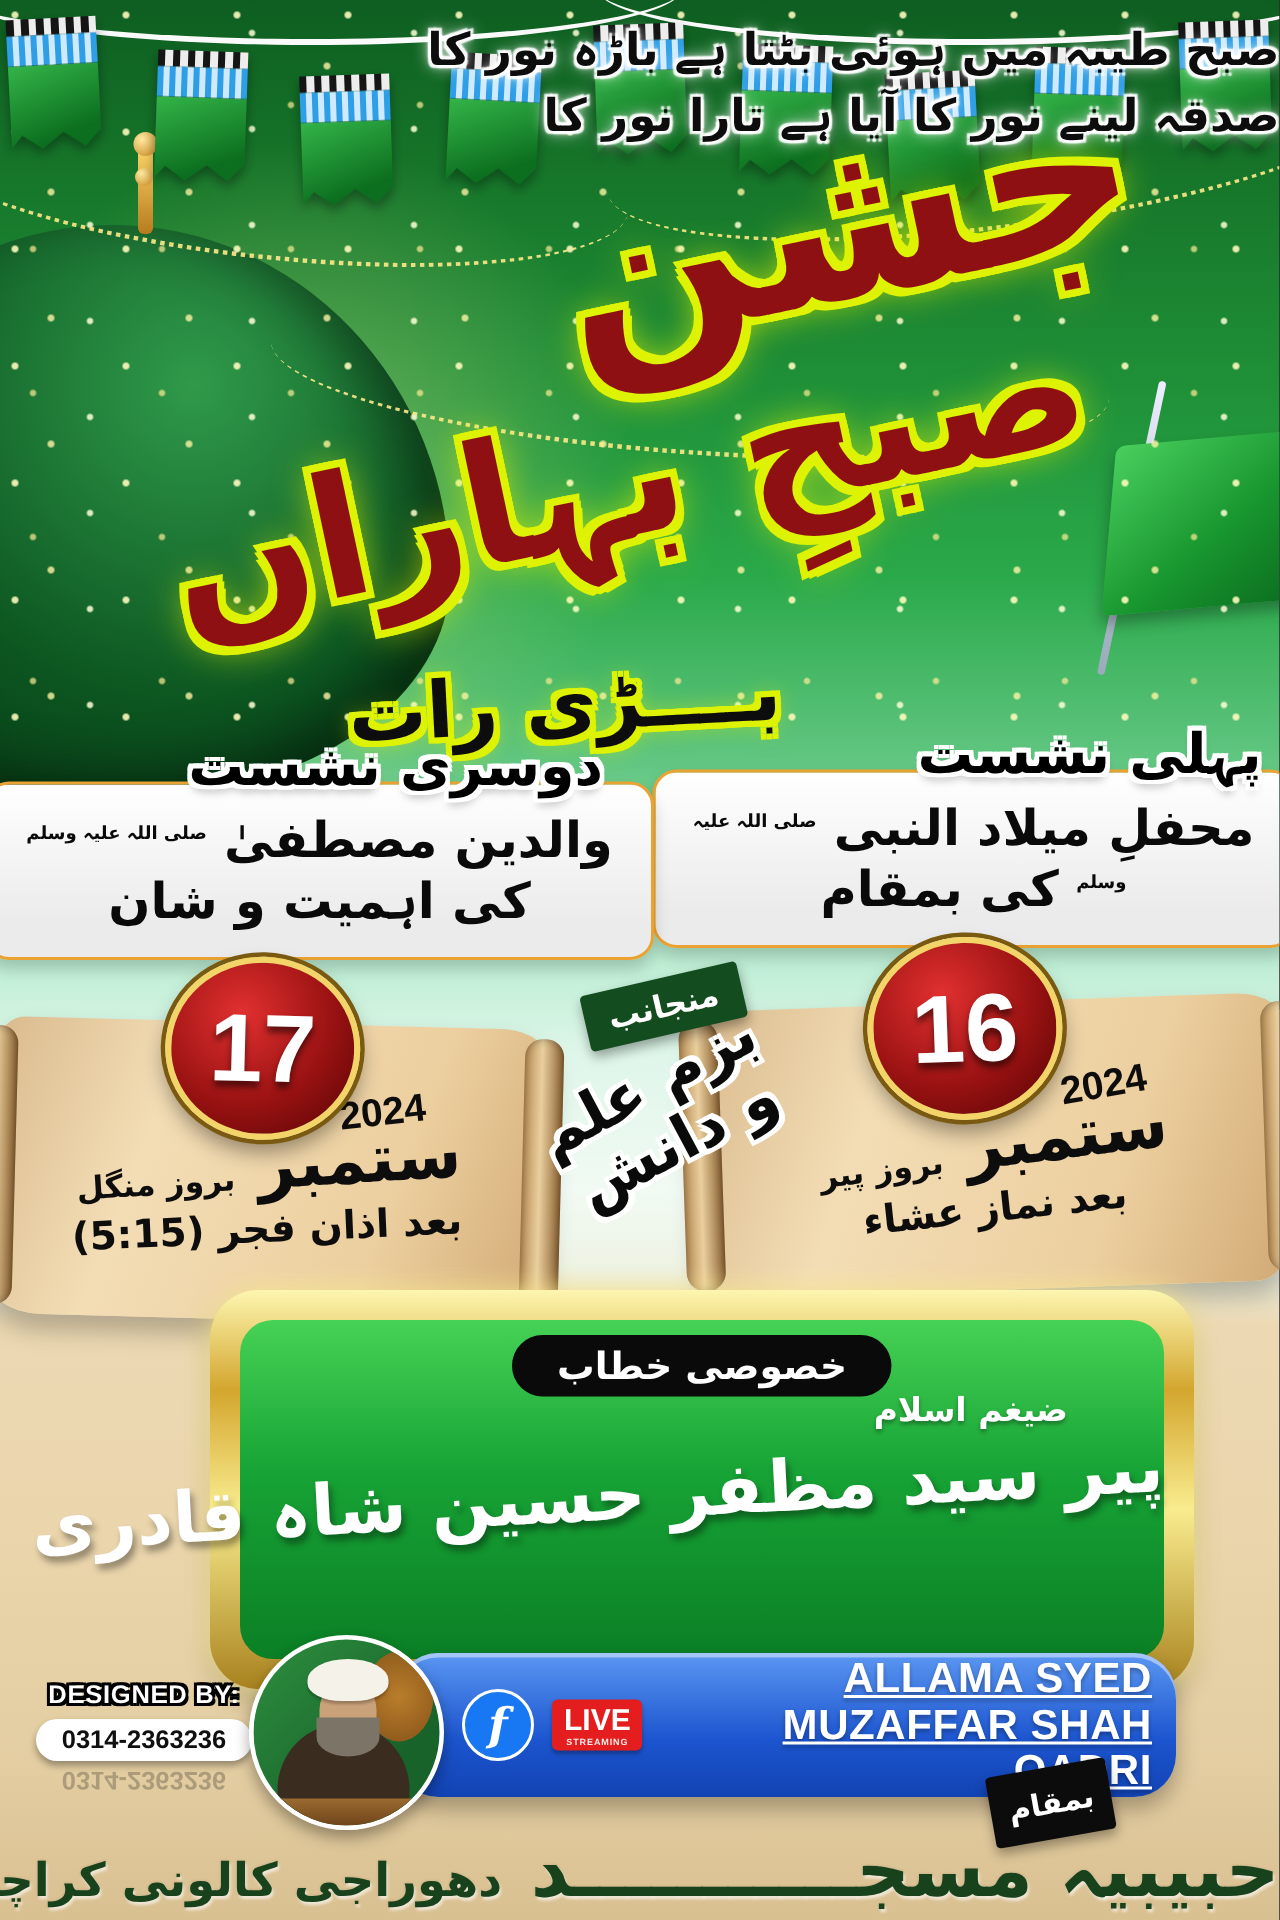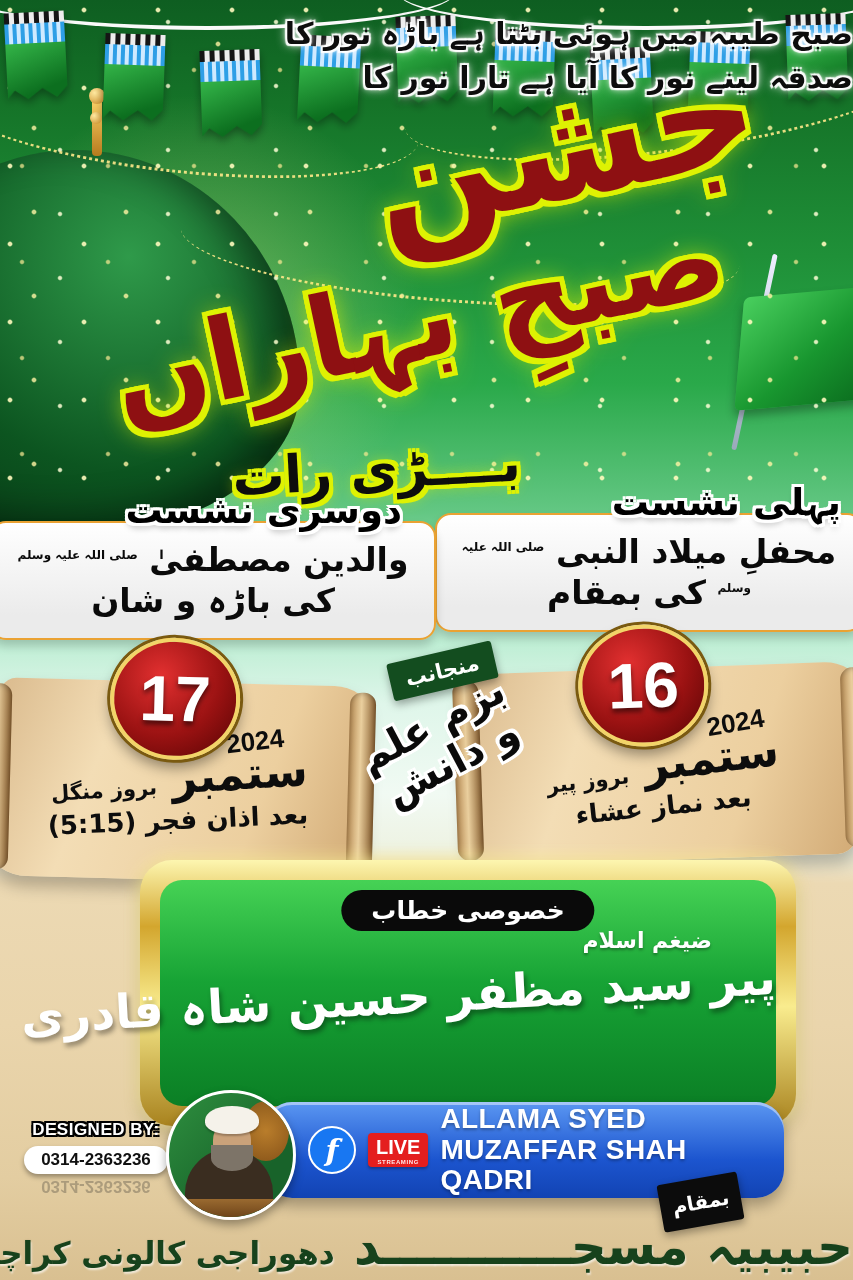--- a/index.html
+++ b/index.html
@@ -170,22 +170,22 @@
     border-radius:28px;display:flex;align-items:center;justify-content:center;gap:12px;
     background:linear-gradient(180deg,#5b97f2,#1c55cf 60%,#1243b3);
     box-shadow:inset 0 3px 0 rgba(255,255,255,.45),0 8px 14px rgba(0,0,0,.28);padding:0 16px 0 44px;}
   .fb-icon{width:44px;height:44px;border-radius:50%;background:#1877f2;border:2px solid #fff;
     color:#fff;display:flex;align-items:center;justify-content:center;
     font:italic 800 30px "DejaVu Serif",serif;flex:0 0 auto;}
   .live-badge{background:#e41e1e;color:#fff;border-radius:4px;padding:4px 8px 10px;position:relative;
     font:800 20px "Liberation Sans",sans-serif;line-height:1;flex:0 0 auto;box-shadow:0 2px 3px rgba(0,0,0,.3);}
   .streaming{position:absolute;bottom:2px;left:0;right:0;text-align:center;
     font:700 6px "Liberation Sans",sans-serif;letter-spacing:.6px;color:#ffe9e9;}
-  .live-name{color:#fff;font:800 28px/1.1 "Liberation Sans",sans-serif;text-align:left;
-    letter-spacing:.4px;text-shadow:0 2px 3px rgba(0,0,0,.3);}
+  .live-name{color:#fff;font:800 28px/1.1 "Liberation Sans",sans-serif;text-align:right;
+    letter-spacing:.4px;text-shadow:0 2px 3px rgba(0,0,0,.3);text-decoration:underline;}
   
   .venue-badge{position:absolute;right:112px;top:1178px;z-index:7;background:#0c0c0c;color:#fff;
     padding:12px 12px;border-radius:3px;transform:rotate(-10deg);font-size:20px;font-weight:700;
     direction:rtl;box-shadow:0 4px 8px rgba(0,0,0,.35);}
   .venue-line{position:absolute;bottom:4px;left:0;width:100%;z-index:6;text-align:center;direction:rtl;
     color:#17421c;white-space:nowrap;
     text-shadow:1px 2px 2px rgba(255,255,255,.65),0 0 2px rgba(0,0,0,.15);}
   .venue-name{font-size:50px;font-weight:800;}
   .venue-address{font-size:31px;font-weight:700;margin-right:14px;}
 </style>
@@ -274,21 +274,21 @@
       <span class="salawat">صلی اللہ علیہ وسلم</span>
       <span>کی بمقام</span>
     </div>
   </div>
 
   <div class="session session-second">
     <div class="session-header">دوسری نشست</div>
     <div class="session-box">
       <span>والدین مصطفیٰ</span>
       <span class="salawat">صلی اللہ علیہ وسلم</span>
-      <span>کی باڑہ و شان</span>
+      <span>کی اہمیت و شان</span>
     </div>
   </div>
 
   <div class="scroll scroll-first">
     <div class="day-circle">16</div>
     <div class="scroll-content">
       <div class="d-year">2024</div>
       <div class="d-main">
         <span>ستمبر</span>
         <span class="d-weekday">بروز پیر</span>

